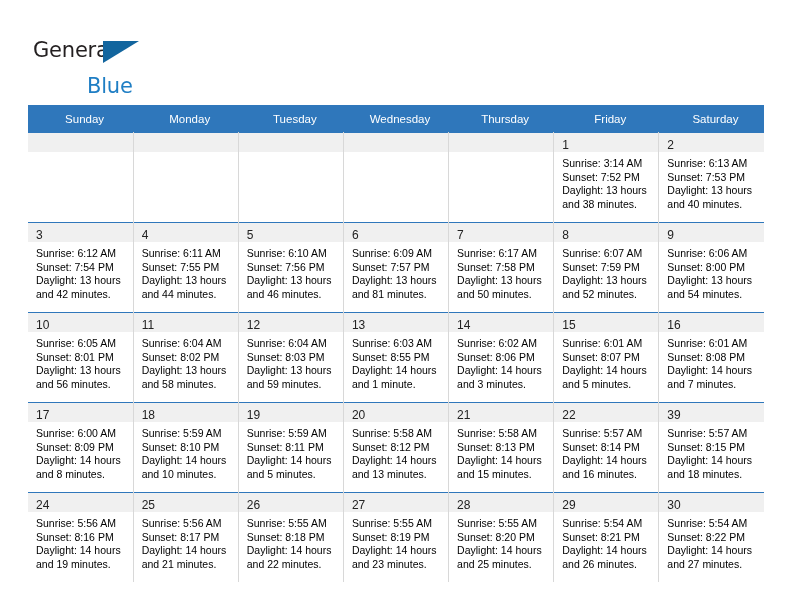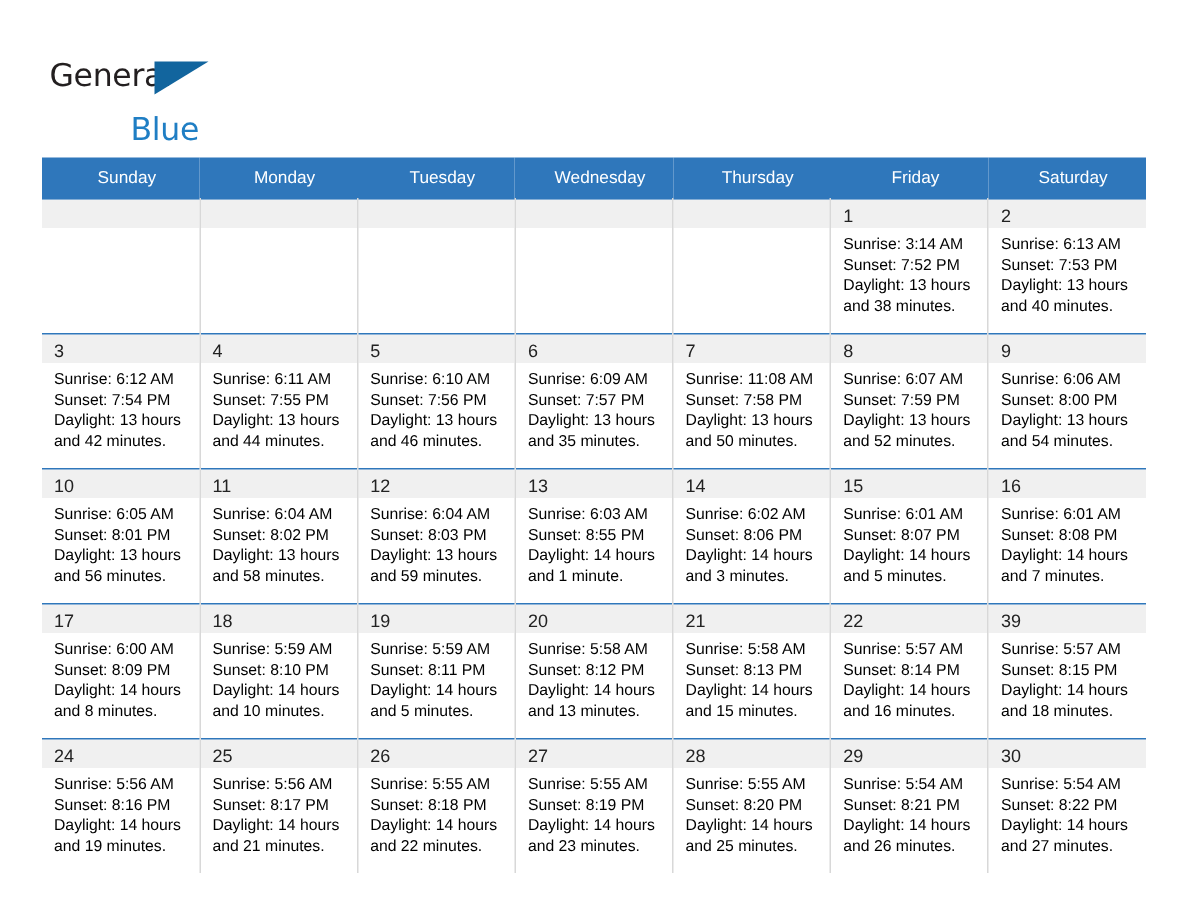--- a/index.html
+++ b/index.html
@@ -243,27 +243,27 @@
               <div class="cell-line">Daylight: 13 hours</div>
               <div class="cell-line">and 46 minutes.</div>
             </div>
           </td>
           <td class="day-cell">
             <div class="daynum-band"><span class="daynum">6</span></div>
             <div class="cell-lines">
               <div class="cell-line">Sunrise: 6:09 AM</div>
               <div class="cell-line">Sunset: 7:57 PM</div>
               <div class="cell-line">Daylight: 13 hours</div>
-              <div class="cell-line">and 35 minutes.</div>
+              <div class="cell-line">and 81 minutes.</div>
             </div>
           </td>
           <td class="day-cell">
             <div class="daynum-band"><span class="daynum">7</span></div>
             <div class="cell-lines">
-              <div class="cell-line">Sunrise: 11:08 AM</div>
+              <div class="cell-line">Sunrise: 6:17 AM</div>
               <div class="cell-line">Sunset: 7:58 PM</div>
               <div class="cell-line">Daylight: 13 hours</div>
               <div class="cell-line">and 50 minutes.</div>
             </div>
           </td>
           <td class="day-cell">
             <div class="daynum-band"><span class="daynum">8</span></div>
             <div class="cell-lines">
               <div class="cell-line">Sunrise: 6:07 AM</div>
               <div class="cell-line">Sunset: 7:59 PM</div>

